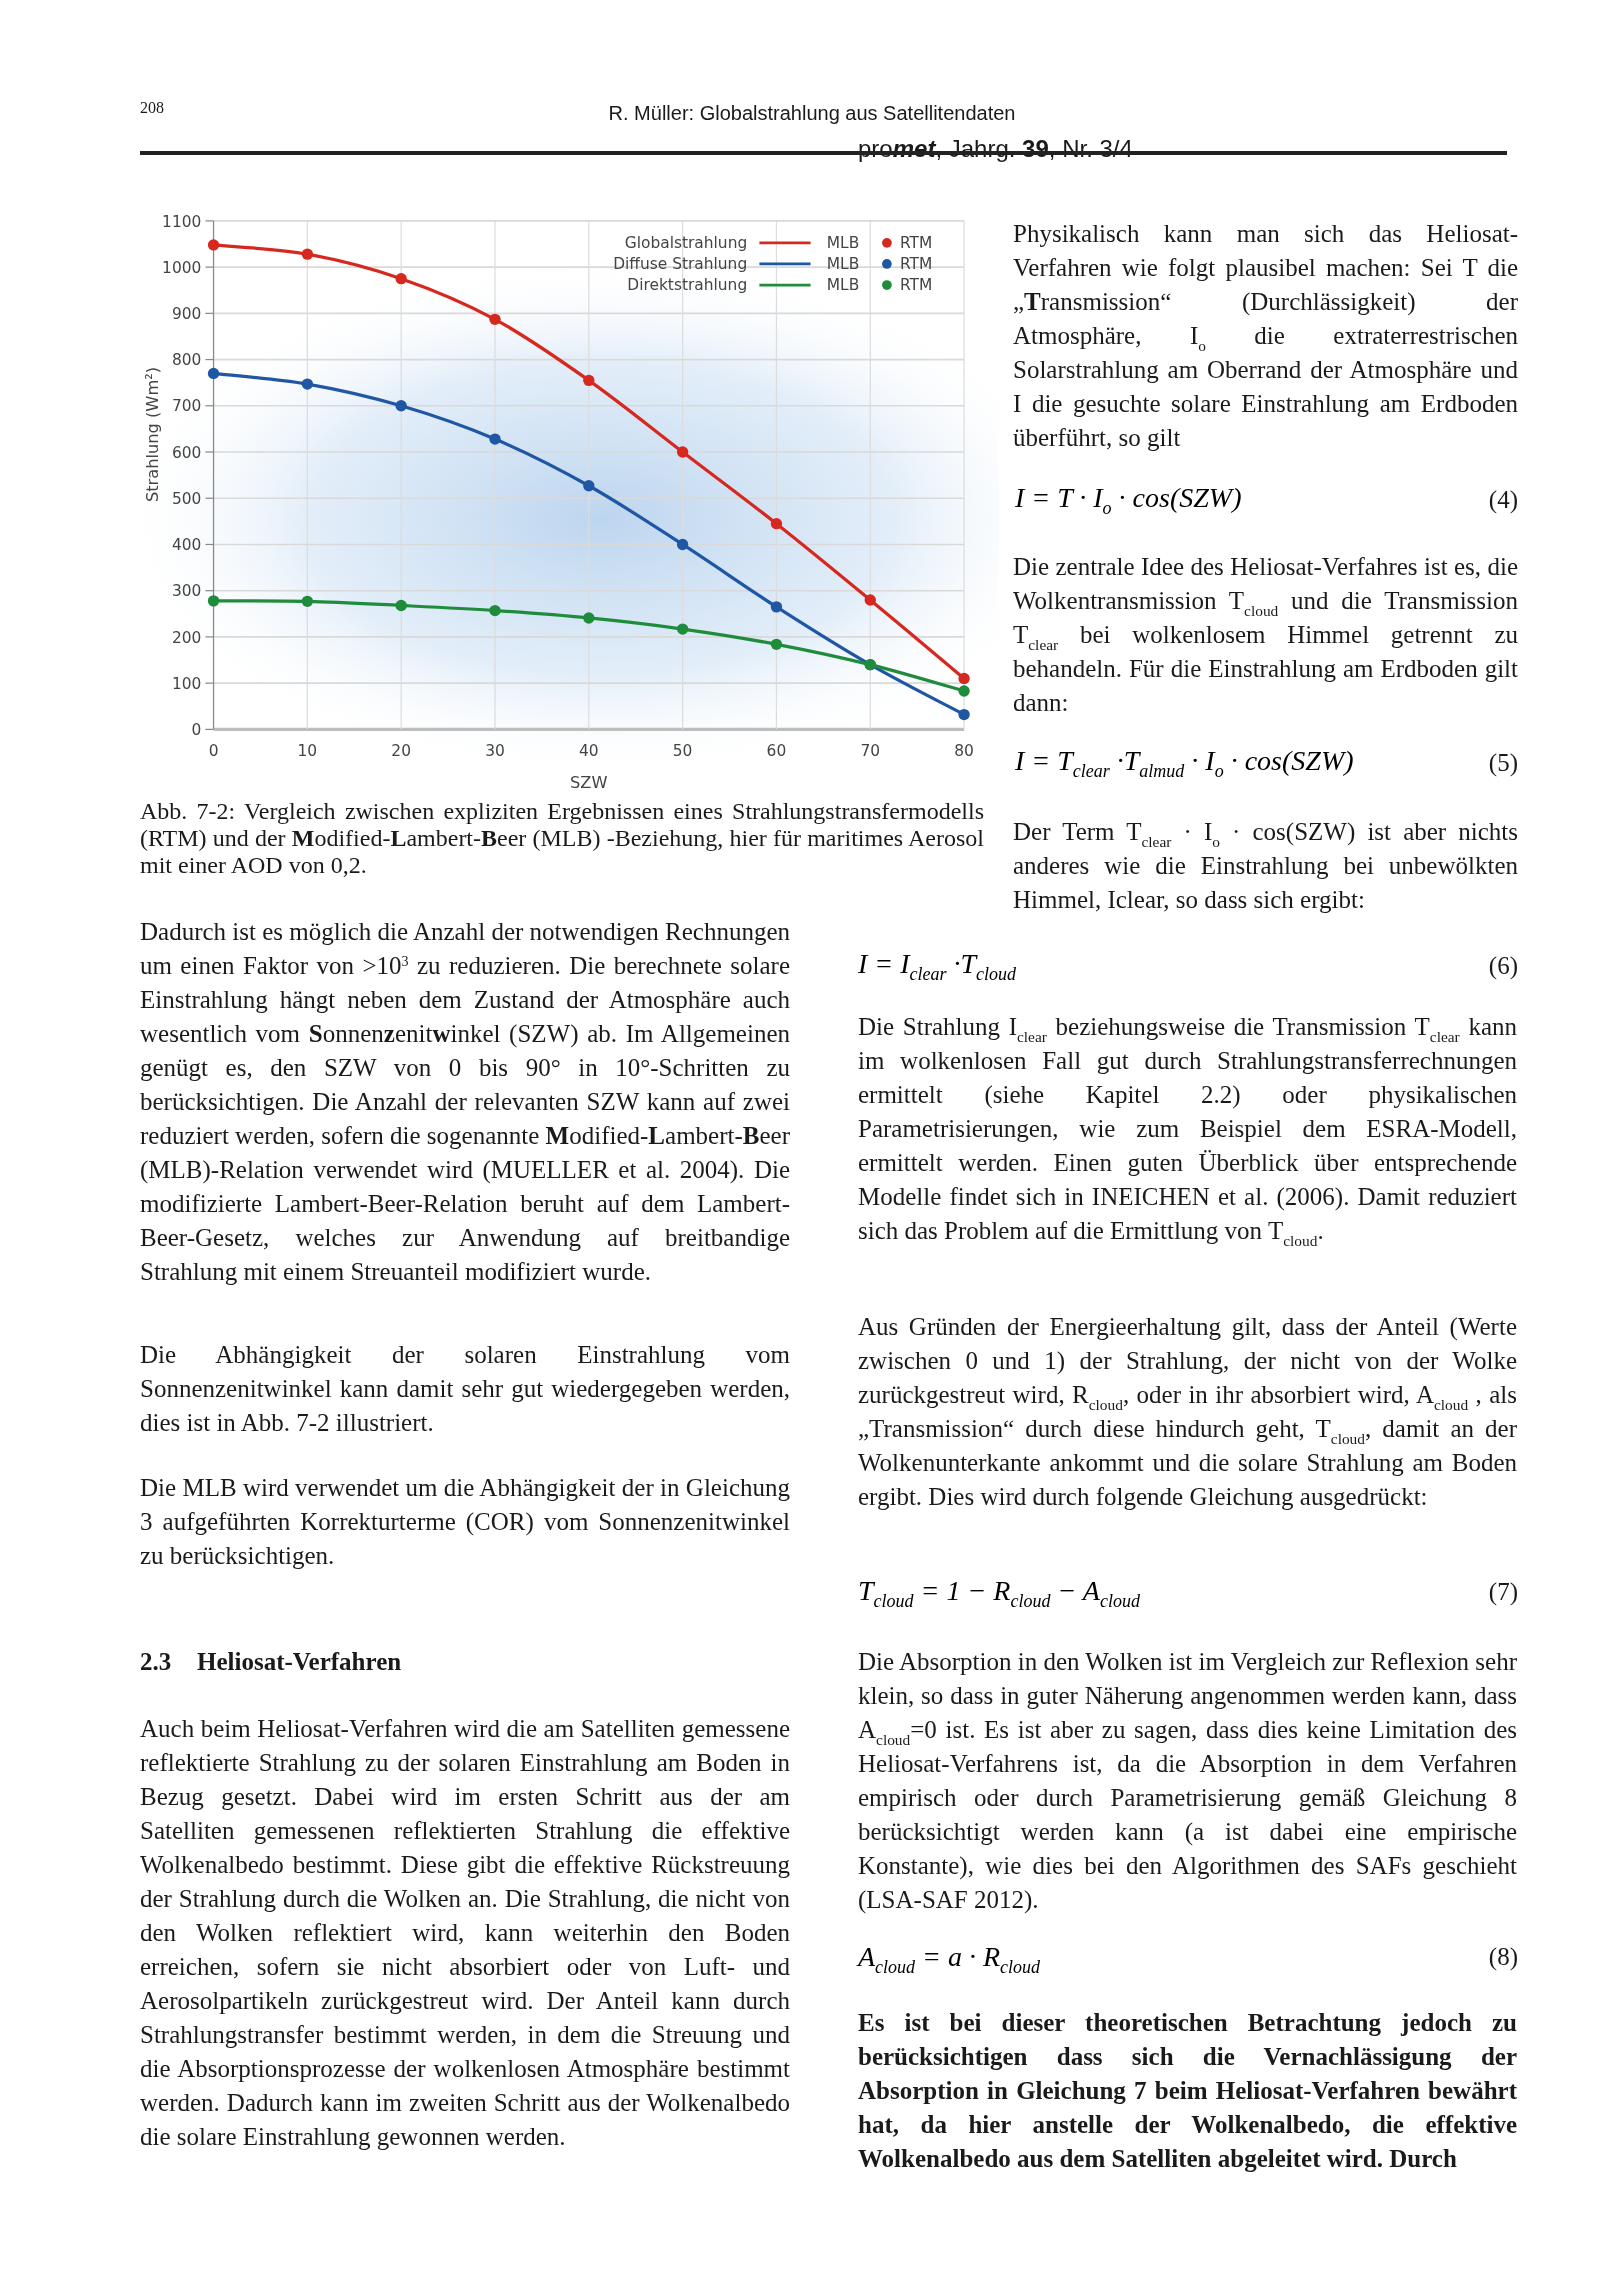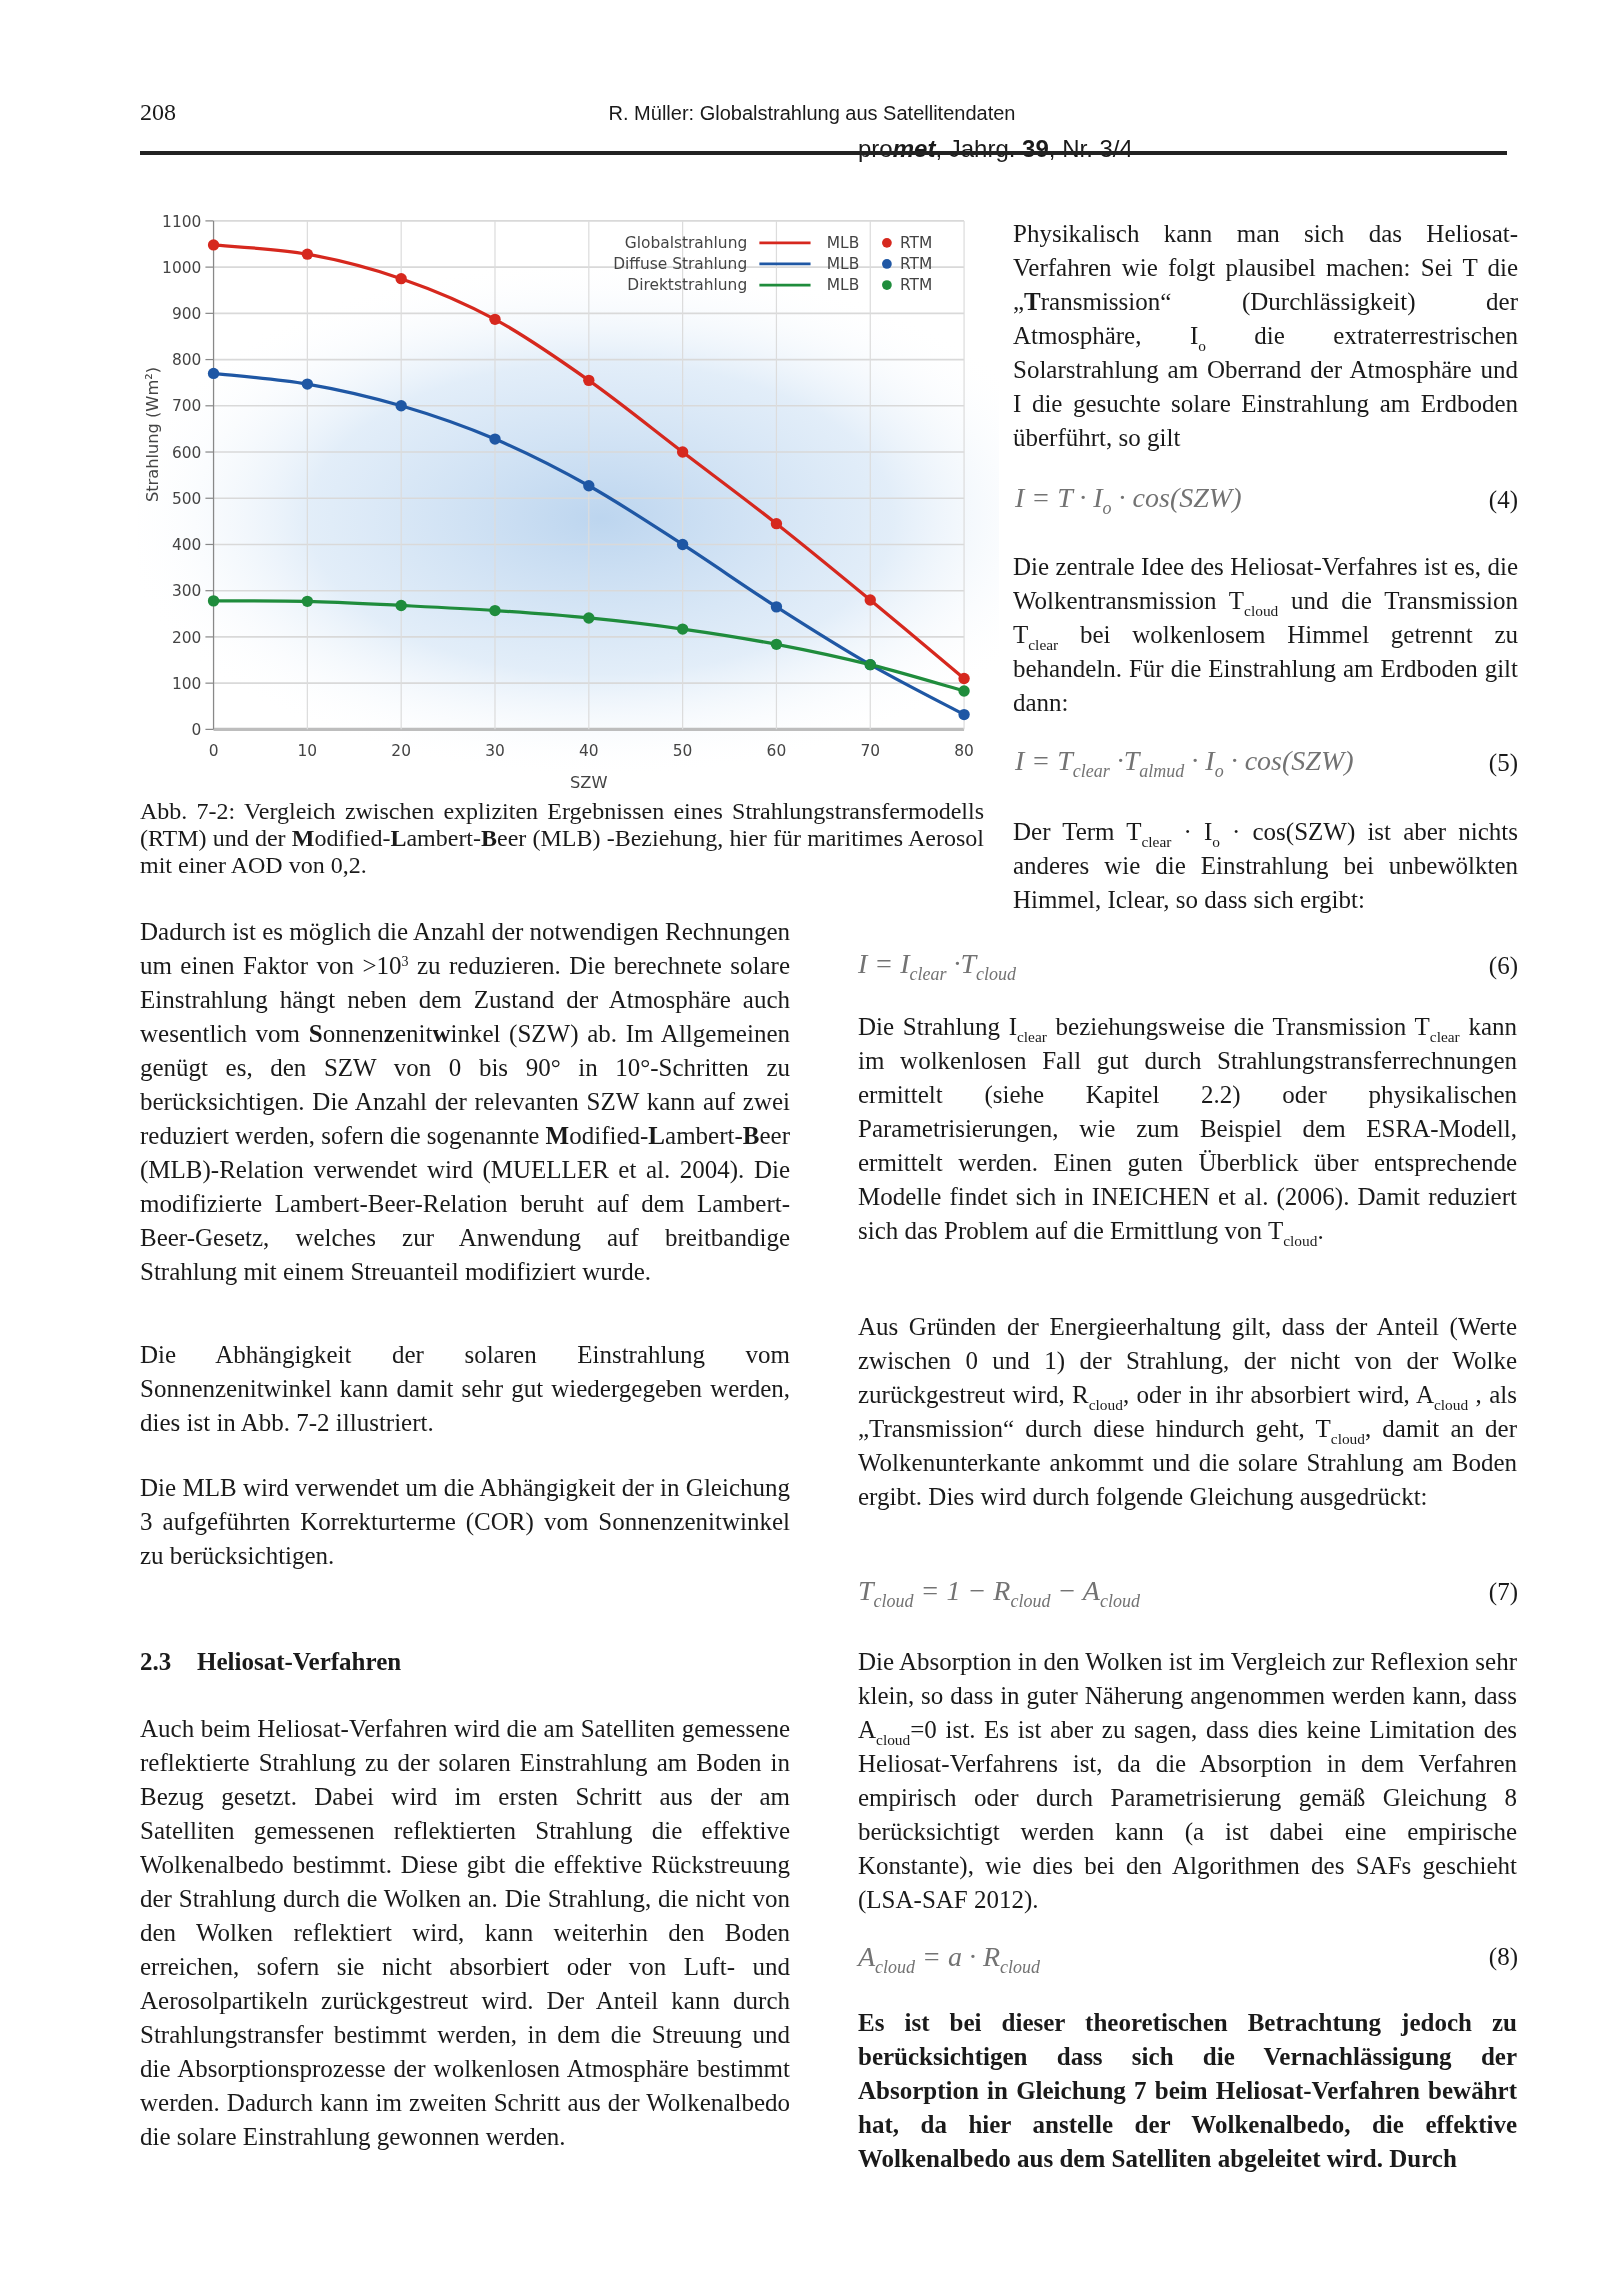--- a/index.html
+++ b/index.html
@@ -1,38 +1,38 @@
 <!DOCTYPE html>
 <html style="font-size:13px"><head>
 <meta charset="utf-8">
 <style>
   html, body { margin: 0; padding: 0; background: #ffffff; }
   body { width: 1624px; height: 2295px; position: relative; overflow: hidden;
          font-family: "Liberation Serif", "DejaVu Serif", serif; color: #1a1a1a; }
   .hdr { position: absolute; top: 101px; font-size: 20px; }
-  .hdr.page { left: 140px; font-family: "Liberation Serif", serif; font-size: 24px; top: 99px; }
+  .hdr.page { left: 140px; font-family: "Liberation Serif", serif; font-size: 16px; top: 99px; }
   .hdr.center { left: 0; width: 1624px; text-align: center; font-family: "Liberation Sans", sans-serif; font-size: 20px; top: 102px; }
   .hdr.right { right: 122px; font-family: "Liberation Sans", sans-serif; font-size: 24px; top: 102px; margin-top: 33px; }
   .hdr.right b i, .hdr.right .bi { font-weight: bold; font-style: italic; }
   .rule { position: absolute; left: 140px; width: 1367px; top: 151px; height: 4px; background: #222; }
 
   .chart { position: absolute; left: 138px; top: 207px; width: 861px; height: 585px; }
   .chart svg { display: block; }
   .caption { position: absolute; left: 140px; top: 798px; width: 844px;
              font-size: 24px; line-height: 27px; text-align: justify; }
 
   .col { position: absolute; font-size: 25px; line-height: 34px; text-align: justify; hyphens: manual; }
   .col p { margin: 0; }
   .left { left: 140px; width: 650px; }
   .right { left: 858px; width: 659px; }
   .rtop { left: 1013px; width: 505px; }
 
   sub { font-size: 15.4px; line-height: 0; vertical-align: -6.5px; }
   sup { font-size: 14px; line-height: 0; vertical-align: 8px; }
-  .eq { position: absolute; font-family: "Liberation Serif", serif; font-style: italic; color: #737373; font-size: 28px; }
+  .eq { position: absolute; font-family: "Liberation Serif", serif; font-style: italic; color: #000000; font-size: 28px; }
   .eq sub { font-size: 18px; font-style: italic; }
   .eqn { position: absolute; font-size: 25px; font-family: "Liberation Serif", serif; }
   .heading { position: absolute; left: 140px; top: 1648px; font-weight: bold; font-size: 25px; }
   .heading .num { display: inline-block; width: 57px; }
 </style>
 </head>
 <body>
 
 <div class="hdr page">208</div>
 <div class="hdr center">R. Müller: Globalstrahlung aus Satellitendaten</div>

